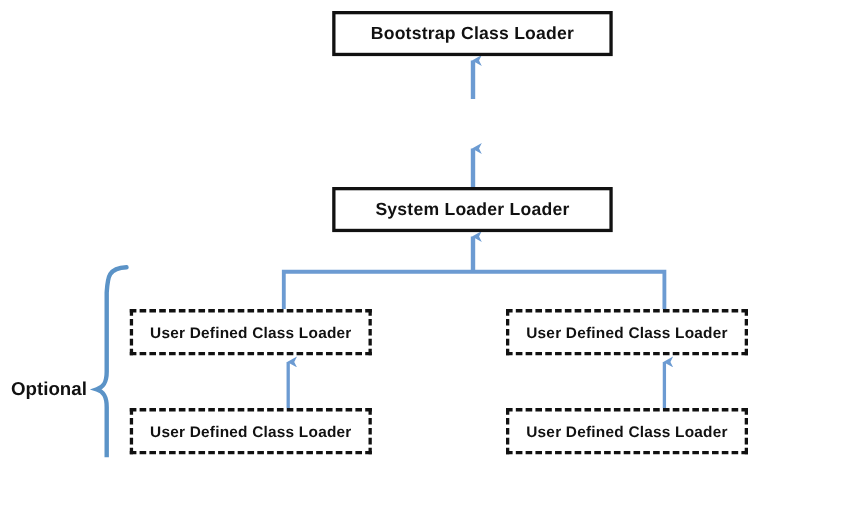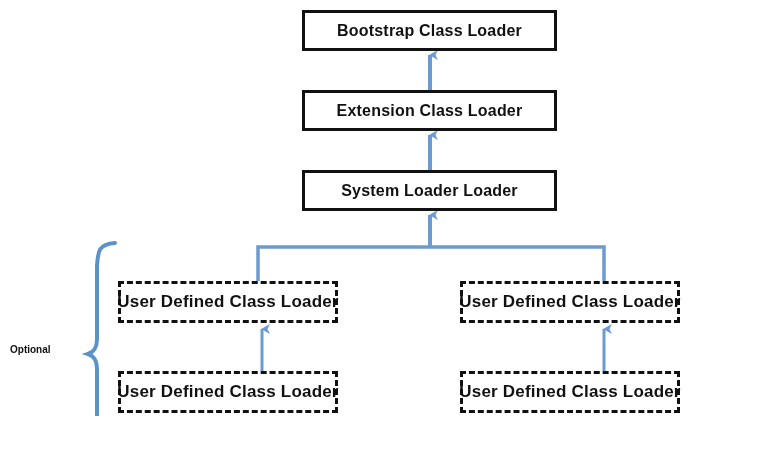--- a/index.html
+++ b/index.html
@@ -26,33 +26,33 @@
     font-weight: bold;
     letter-spacing: 0.2px;
     white-space: nowrap;
   }
   .node.solid {
     border: 3px solid #111111;
     font-size: 16px;
   }
   .node.dashed {
     border: 3px dashed #111111;
-    font-size: 17px;
+    font-size: 14px;
   }
   .svg-layer {
     position: absolute;
     left: 0;
     top: 0;
     width: 770px;
     height: 473px;
     pointer-events: none;
   }
   .optional-label {
     position: absolute;
-    font-size: 10px;
+    font-size: 17px;
     font-weight: bold;
     color: #111111;
     white-space: nowrap;
   }
   .ellipsis {
     position: absolute;
     display: flex;
     flex-direction: column;
     align-items: center;
     justify-content: space-between;
@@ -95,23 +95,20 @@
              C 97 348, 94 352, 88 354
              C 94 356, 97 360, 97 370
              L 97 444
              C 98 458, 98 466, 115 468" fill="none" stroke="#5b93c7" stroke-width="4" stroke-linecap="round"></path>
   </svg>
 
   <div class="node solid" style="left:302px; top:10px; width:255px; height:41px;">
     <span>Bootstrap Class Loader</span>
   </div>
 
-  <div class="node solid" style="left:302px; top:90px; width:255px; height:41px;">
-    <span>Extension Class Loader</span>
-  </div>
 
   <div class="node solid" style="left:302px; top:170px; width:255px; height:41px;">
     <span>System Loader Loader</span>
   </div>
 
   <div class="node dashed" style="left:118px; top:281px; width:220px; height:42px;">
     <span>User Defined Class Loader</span>
   </div>
 
   <div class="node dashed" style="left:460px; top:281px; width:220px; height:42px;">

